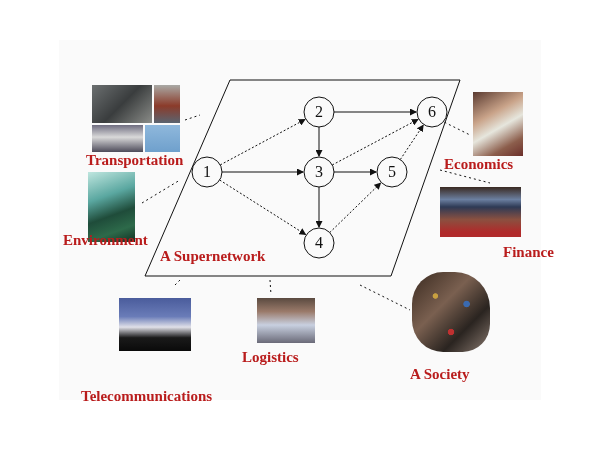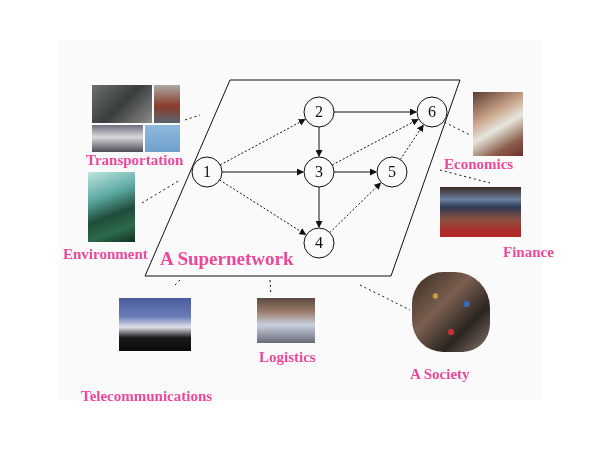--- a/index.html
+++ b/index.html
@@ -1,19 +1,19 @@
 <!DOCTYPE html>
 <html><head>
 <meta charset="utf-8">
 <style>
   html, body { margin:0; padding:0; background:#ffffff; }
   body { width:600px; height:450px; position:relative; overflow:hidden;
          font-family:"Liberation Serif", "DejaVu Serif", serif; }
   .panel { position:absolute; left:59px; top:40px; width:482px; height:360px; background:#fafafa; }
-  .lbl { position:absolute; font-weight:bold; font-size:15px; color:#ec4899; white-space:nowrap; }
+  .lbl { position:absolute; font-weight:bold; font-size:15px; color:#b91c1c; white-space:nowrap; }
   .photo { position:absolute; overflow:hidden; }
   svg.net { position:absolute; left:0; top:0; }
   .node-label { font-family:"Liberation Serif", serif; font-size:16px; fill:#111; }
 </style>
 </head>
 <body>
 
 <div class="panel"></div>
 
 <div class="photo" style="left:92px;top:85px;width:88px;height:67px;">
@@ -67,19 +67,19 @@
       <circle cx="319" cy="243" r="15" fill="#fafafa" stroke="#111" stroke-width="1"></circle>
       <text x="319" y="248" text-anchor="middle" class="node-label">4</text>
       <circle cx="392" cy="172" r="15" fill="#fafafa" stroke="#111" stroke-width="1"></circle>
       <text x="392" y="177" text-anchor="middle" class="node-label">5</text>
       <circle cx="432" cy="112" r="15" fill="#fafafa" stroke="#111" stroke-width="1"></circle>
       <text x="432" y="117" text-anchor="middle" class="node-label">6</text>
     </g>
 </svg>
 
 <div class="lbl" style="left:86px;top:152px;">Transportation</div>
-<div class="lbl" style="left:63px;top:246px;font-family:Liberation Serif, serif;">Environment</div>
+<div class="lbl" style="left:63px;top:232px;font-family:Liberation Serif, serif;">Environment</div>
 <div class="lbl" style="left:444px;top:156px;">Economics</div>
 <div class="lbl" style="left:468px;top:244px;margin-left:35px;">Finance</div>
 <div class="lbl" style="left:81px;top:352px;margin-top:36px;">Telecommunications</div>
-<div class="lbl" style="left:259px;top:349px;">Logistics</div>
+<div class="lbl" style="left:242px;top:349px;">Logistics</div>
 <div class="lbl" style="left:410px;top:366px;">A Society</div>
-<div class="lbl" style="left:160px;top:248px;font-size:19px;">A Supernetwork</div>
+<div class="lbl" style="left:160px;top:248px;font-size:15px;">A Supernetwork</div>
 
 </body></html>

